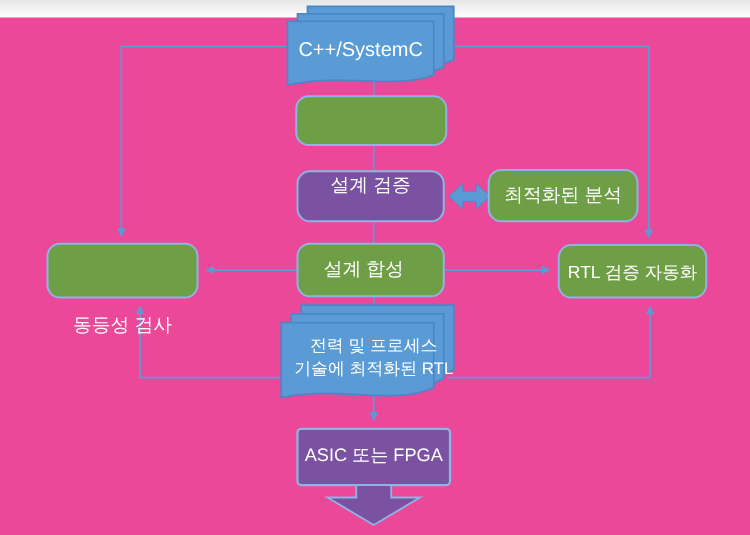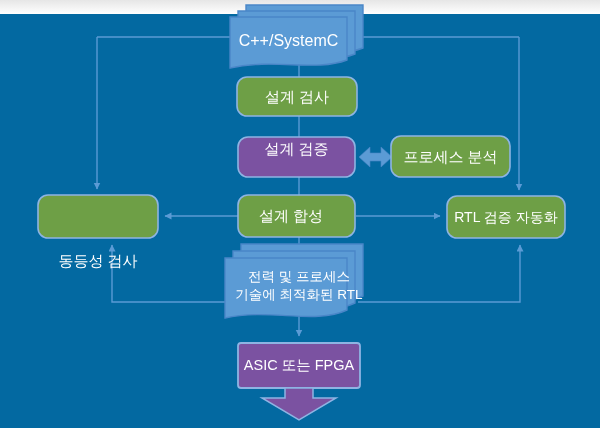--- a/index.html
+++ b/index.html
@@ -1,18 +1,18 @@
 <!DOCTYPE html>
 <html><head>
 <meta charset="utf-8">
 <style>
   html,body{margin:0;padding:0;background:#fff;}
   #stage{
     position:relative;width:600px;height:428px;overflow:hidden;
-    background:#0369a1;
+    background:#ec4899;
     font-family:"Liberation Sans",sans-serif;
   }
   #top-strip{
     position:absolute;left:0;top:0;width:600px;height:14px;
     background:linear-gradient(#e6e6e6,#ffffff);
   }
   svg{position:absolute;left:0;top:0;}
   .node-label{
     position:absolute;display:flex;flex-direction:column;align-items:center;justify-content:center;
     color:#ffffff;font-size:15px;text-align:center;line-height:1.3;
@@ -69,25 +69,24 @@
       <path d="M225,258 H347 V310 C315,325 270,308 225,318 Z"></path>
     </g>
 
     <rect x="238" y="343" width="122" height="45" rx="3" fill="#7B52A1" stroke="#8EB4E3" stroke-width="1.8"></rect>
 
     <polygon points="285,388 313,388 313,398 336,398 299,420 262,398 285,398" fill="#7B52A1" stroke="#8EB4E3" stroke-width="1.5"></polygon>
   </svg>
 
   <div class="node-label" style="left:230px;top:17px;width:117px;height:48px;font-size:16px;">C++/SystemC</div>
 
-  <div class="node-label" style="left:237px;top:77px;width:120px;height:39px;">설계 검사</div>
 
   <div class="node-label" style="left:238px;top:137px;width:117px;height:24px;">설계 검증</div>
 
-  <div class="node-label" style="left:391px;top:136px;width:119px;height:41px;">프로세스 분석</div>
+  <div class="node-label" style="left:391px;top:136px;width:119px;height:41px;">최적화된 분석</div>
 
   <div class="node-label" style="left:38px;top:195px;width:120px;height:43px;margin-top:44px;">동등성 검사</div>
 
   <div class="node-label" style="left:238px;top:195px;width:106px;height:42px;">설계 합성</div>
 
   <div class="node-label mid" style="left:447px;top:196px;width:118px;height:42px;">RTL 검증 자동화</div>
 
   <div class="node-label small" style="left:234px;top:260px;width:130px;height:52px;align-items:center;">
     <div>전력 및 프로세스</div>
     <div>기술에 최적화된 RTL</div>

